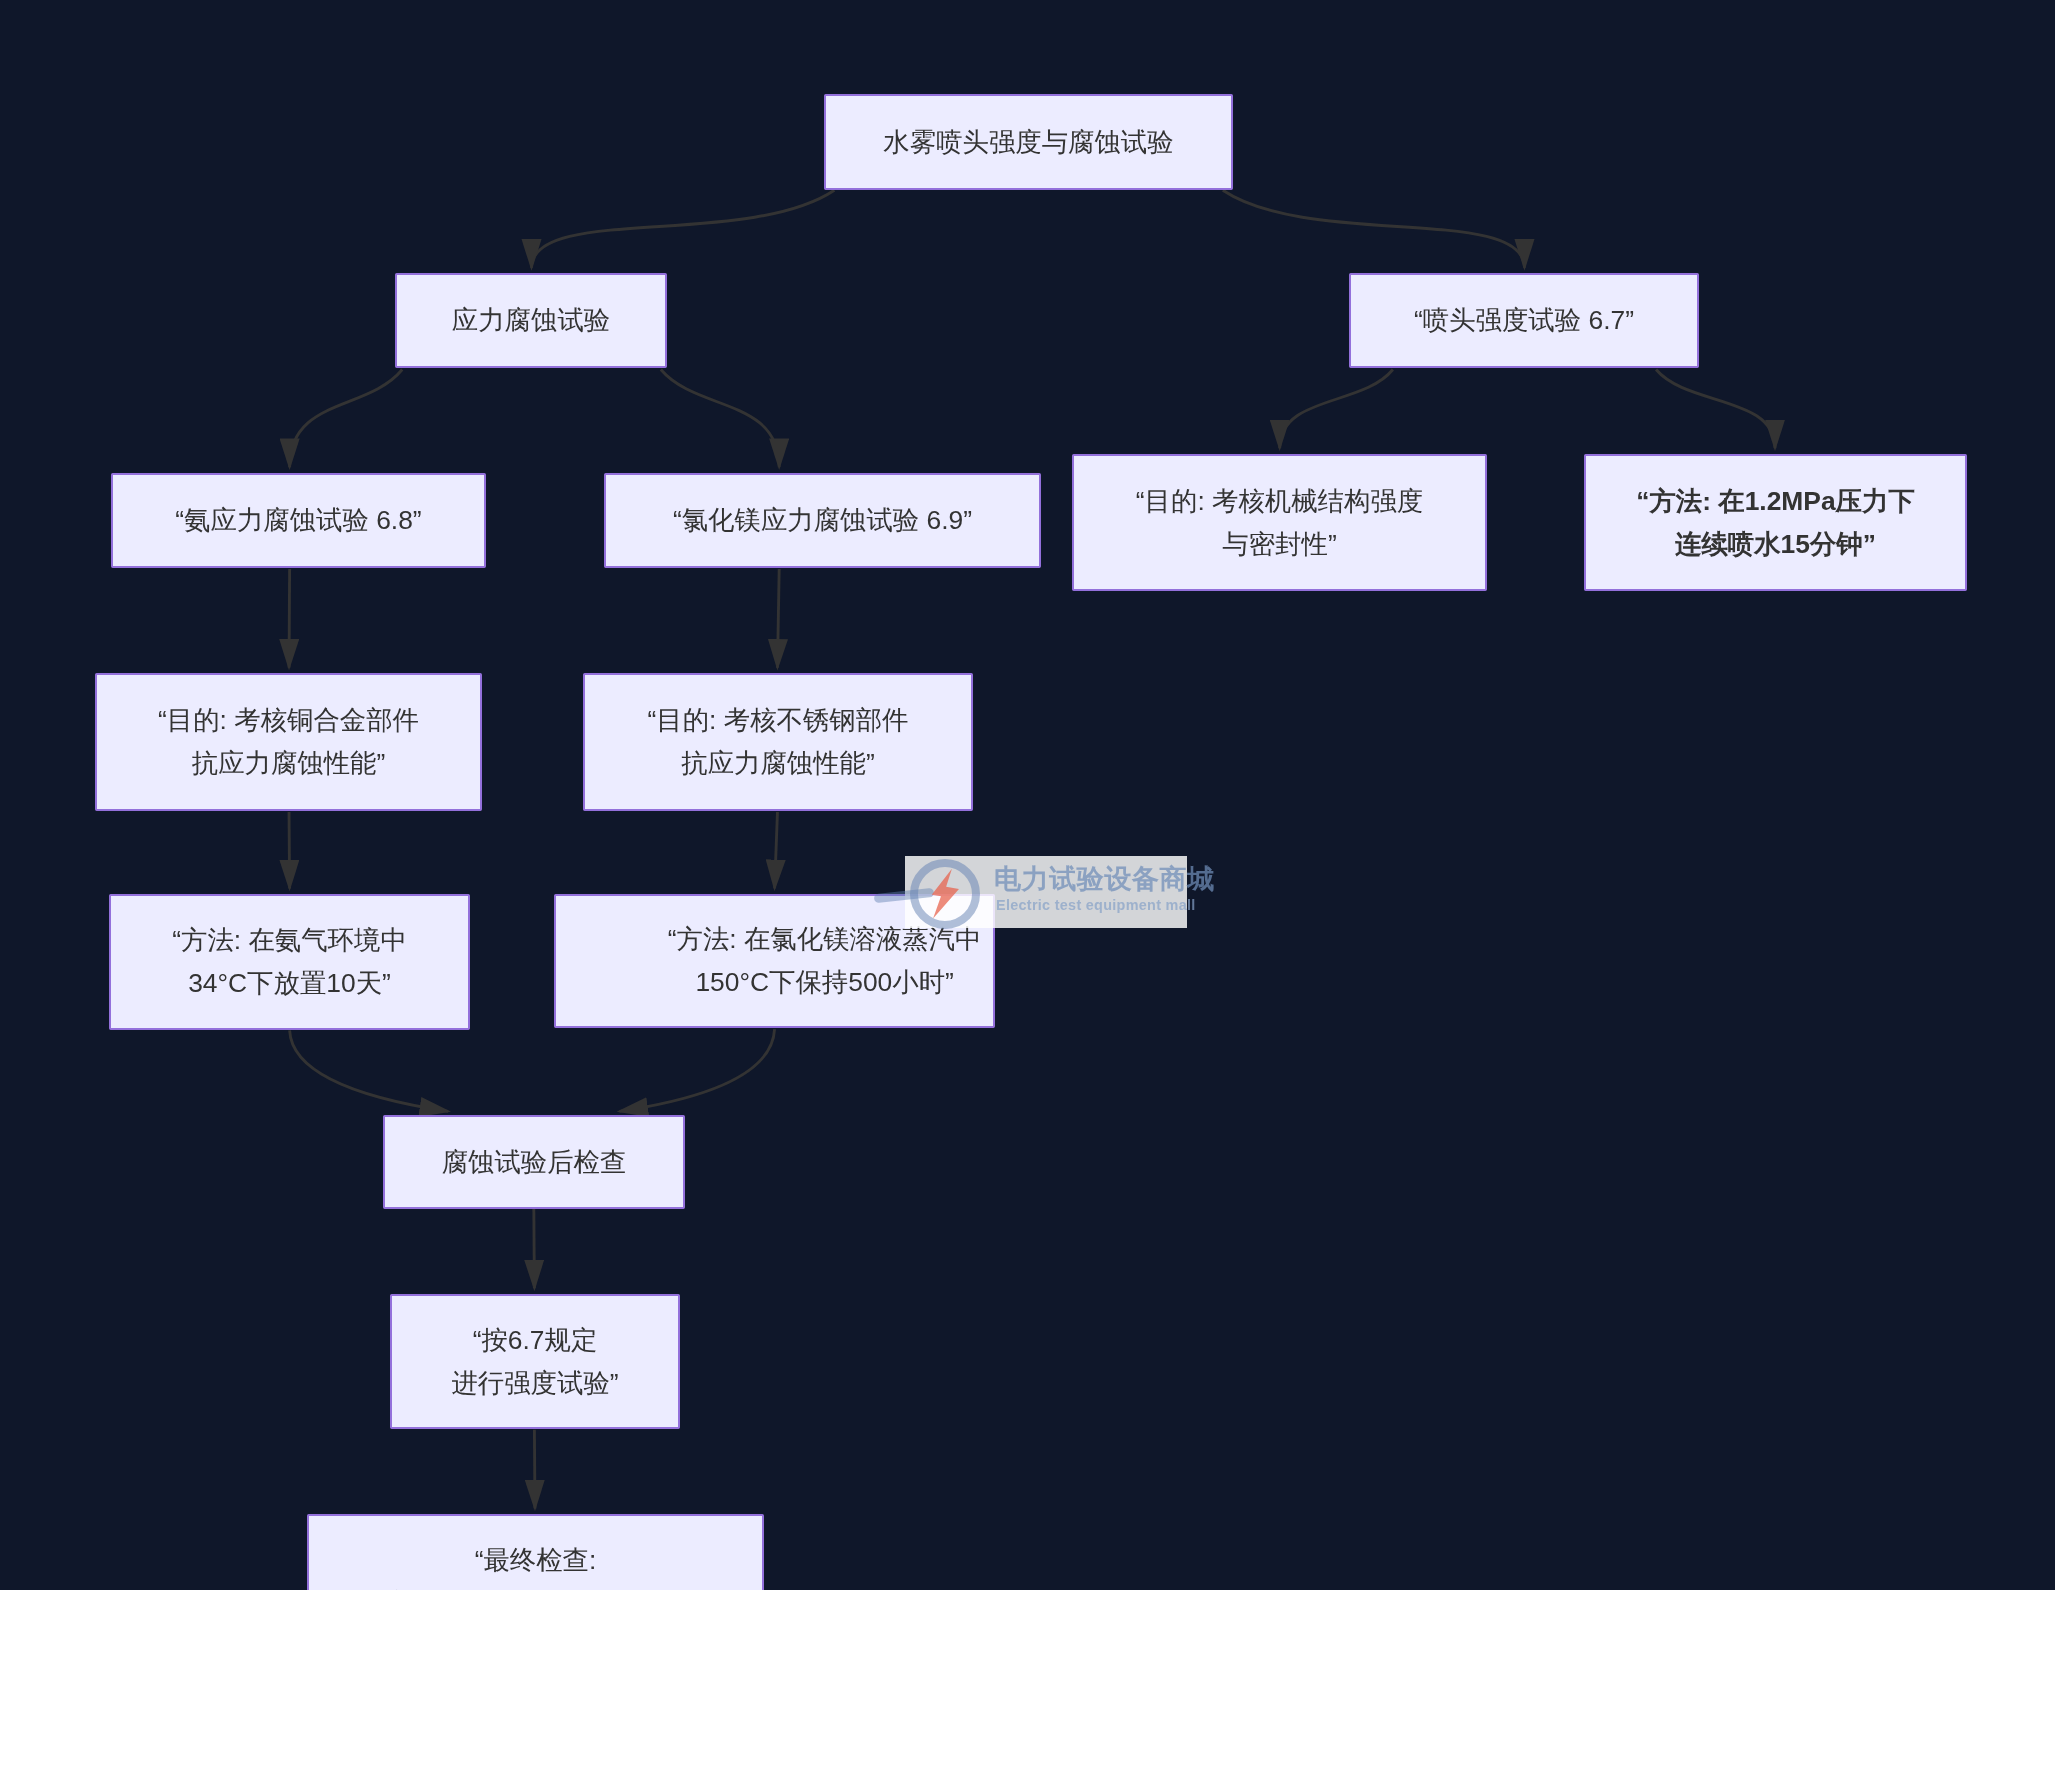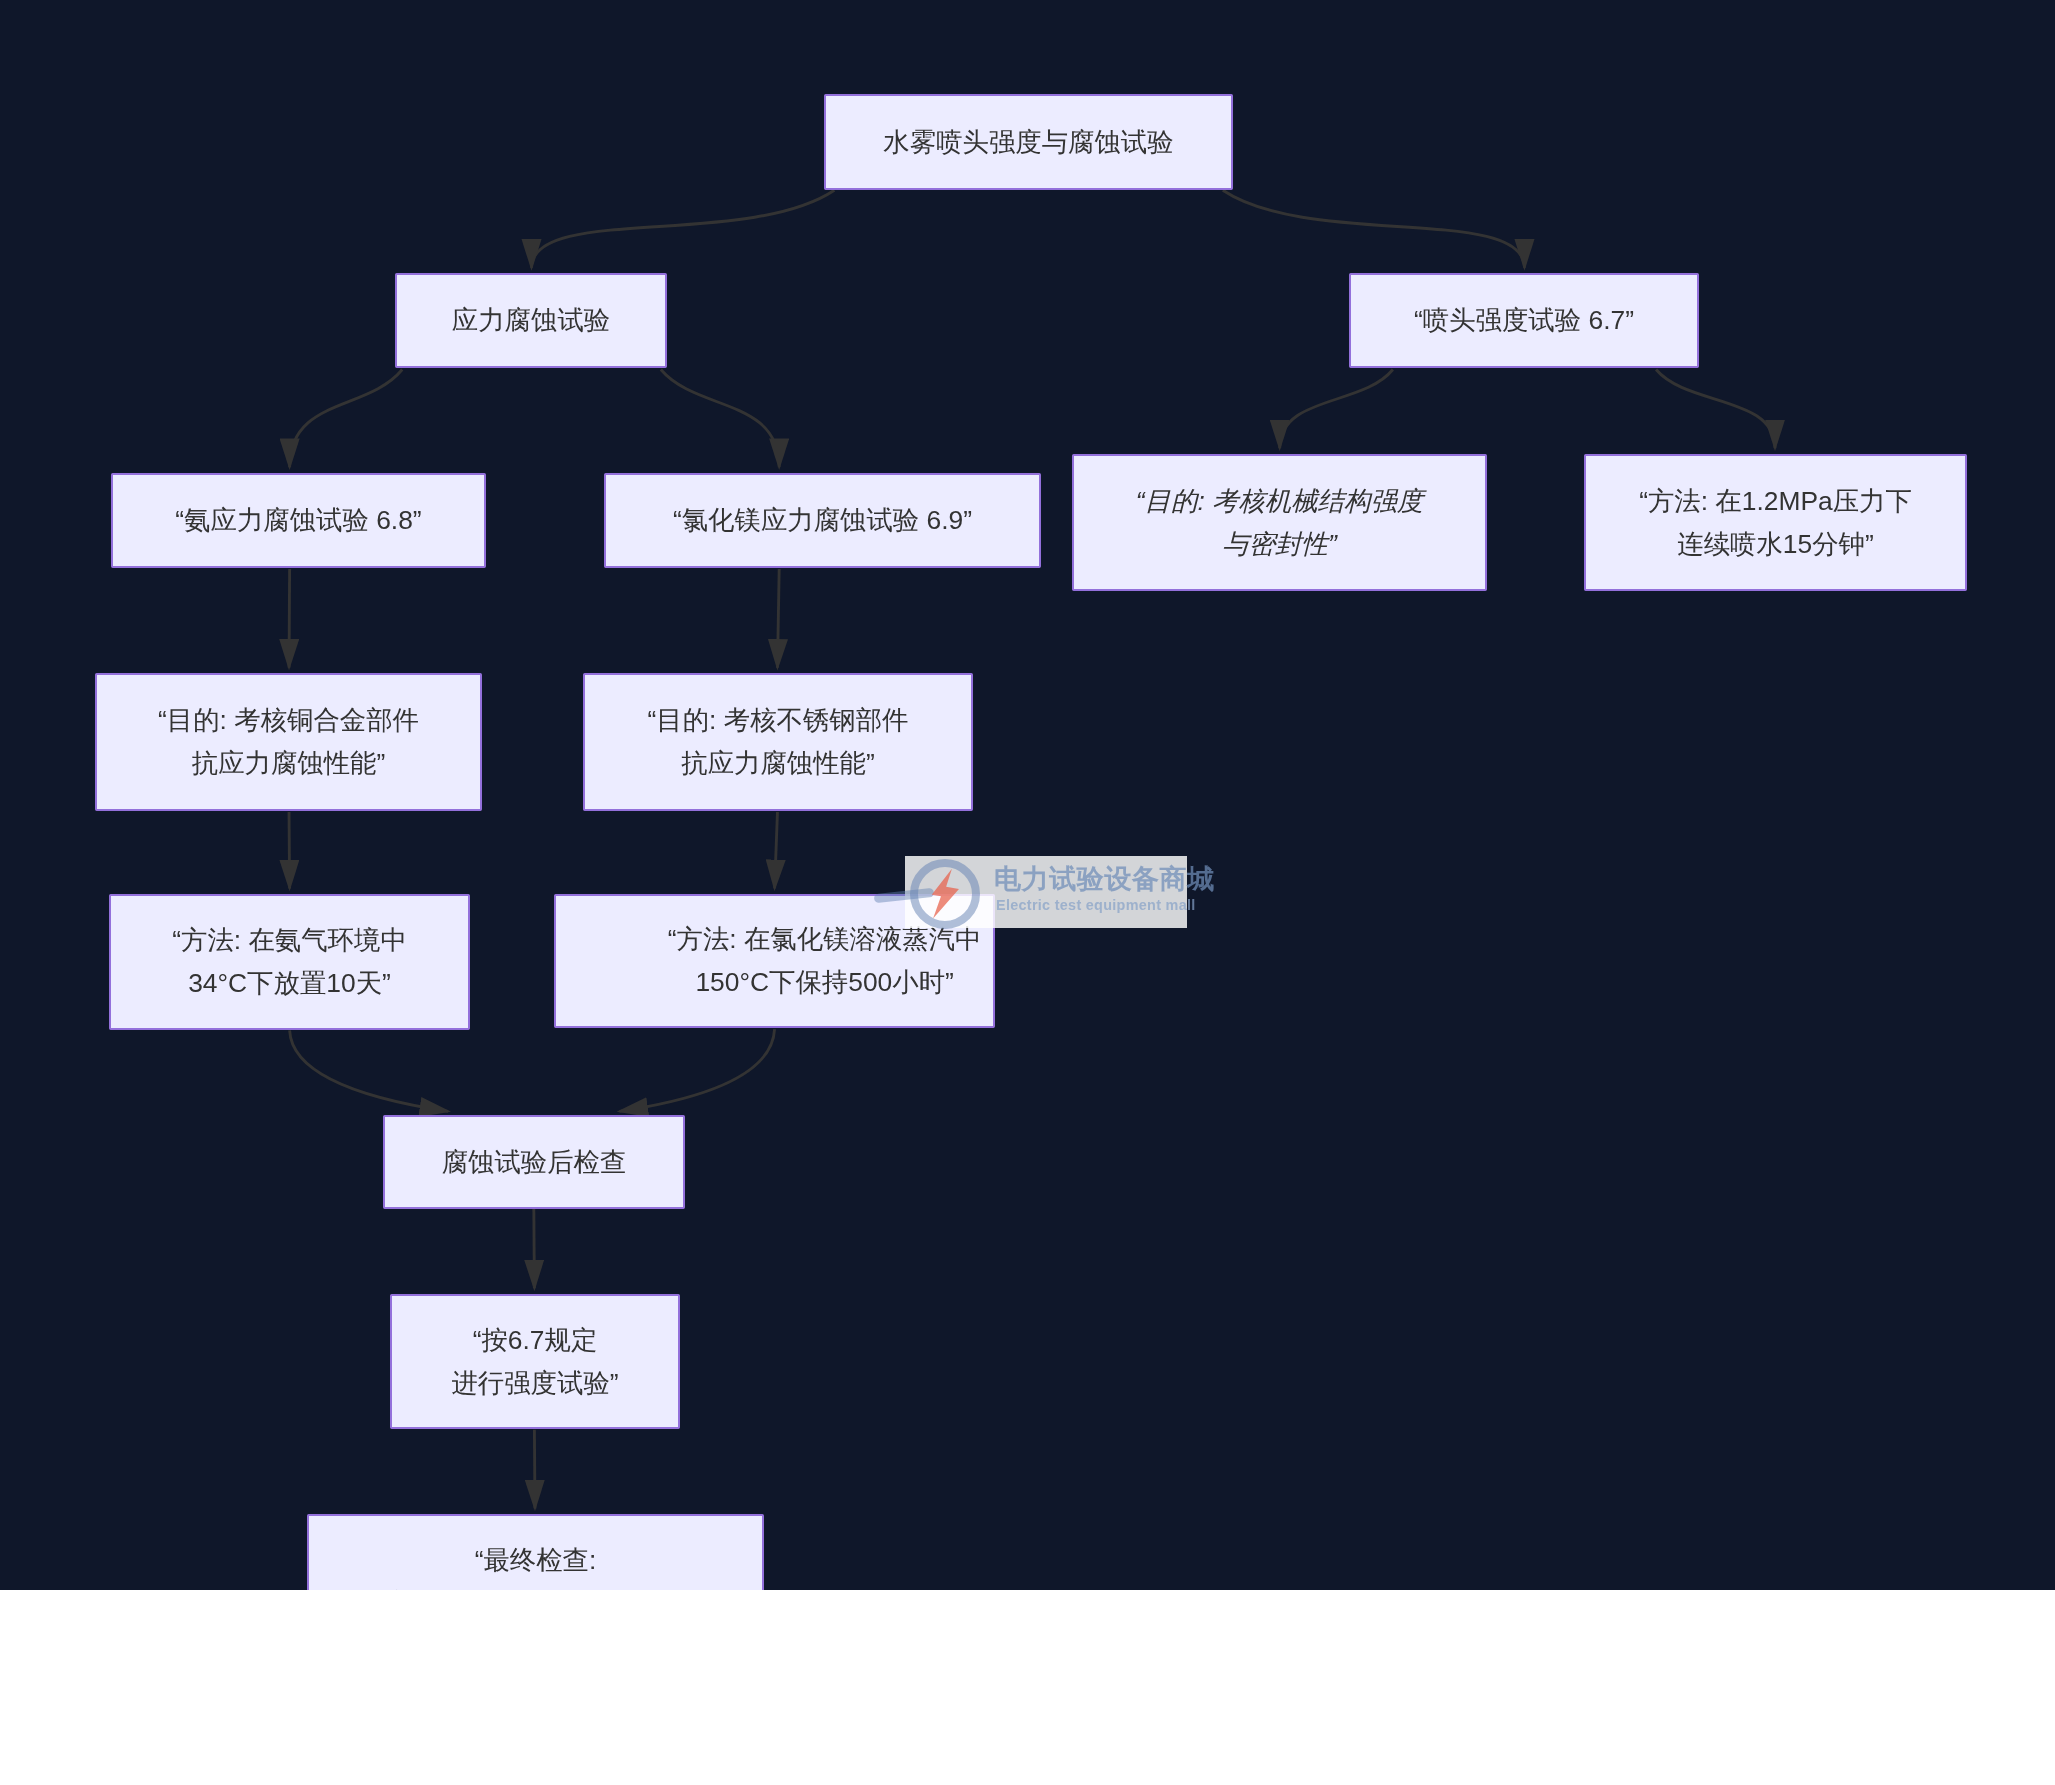--- a/index.html
+++ b/index.html
@@ -162,26 +162,26 @@
   </div>
 
   <div class="node" style="left:111px;  top:473px;  width:375px; height:95px;">
     <span class="node-label">“氨应力腐蚀试验 6.8”</span>
   </div>
 
   <div class="node" style="left:561px;  top:473px;  width:437px; height:95px;margin-left:43px;">
     <span class="node-label">“氯化镁应力腐蚀试验 6.9”</span>
   </div>
 
-  <div class="node" style="left:1072px; top:454px;  width:415px; height:137px;font-style:italic;">
+  <div class="node" style="left:1072px; top:454px;  width:415px; height:137px;">
     <span class="node-label">“目的: 考核机械结构强度
 与密封性”</span>
   </div>
 
-  <div class="node" style="left:1584px; top:454px;  width:383px; height:137px;">
+  <div class="node" style="left:1584px; top:454px;  width:383px; height:137px;font-weight:bold;">
     <span class="node-label">“方法: 在1.2MPa压力下
 连续喷水15分钟”</span>
   </div>
 
   <div class="node" style="left:95px;  top:673px; width:387px; height:138px;">
     <span class="node-label">“目的: 考核铜合金部件
 抗应力腐蚀性能”</span>
   </div>
 
   <div class="node" style="left:583px; top:673px; width:390px; height:138px;">

